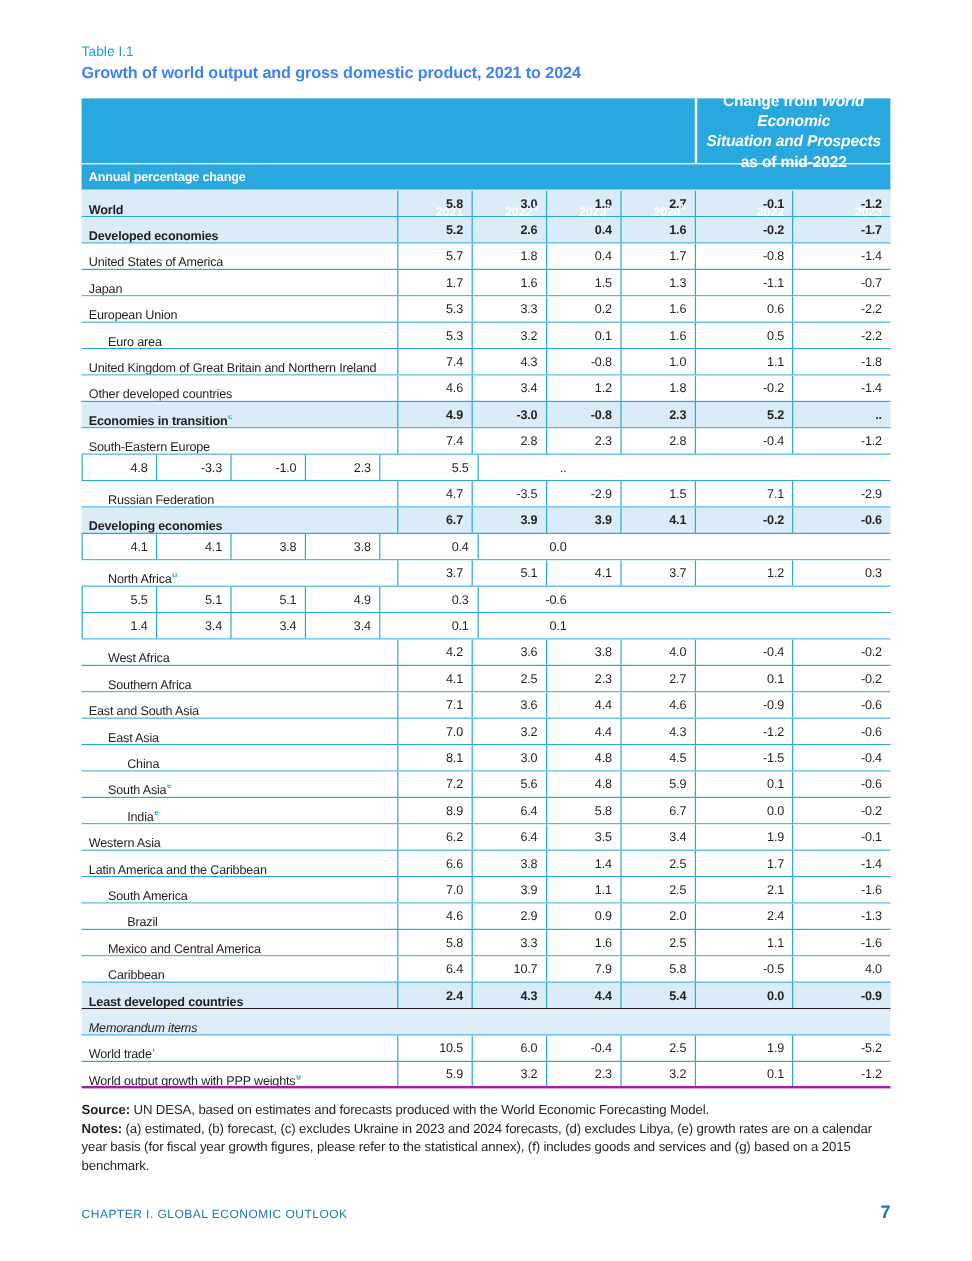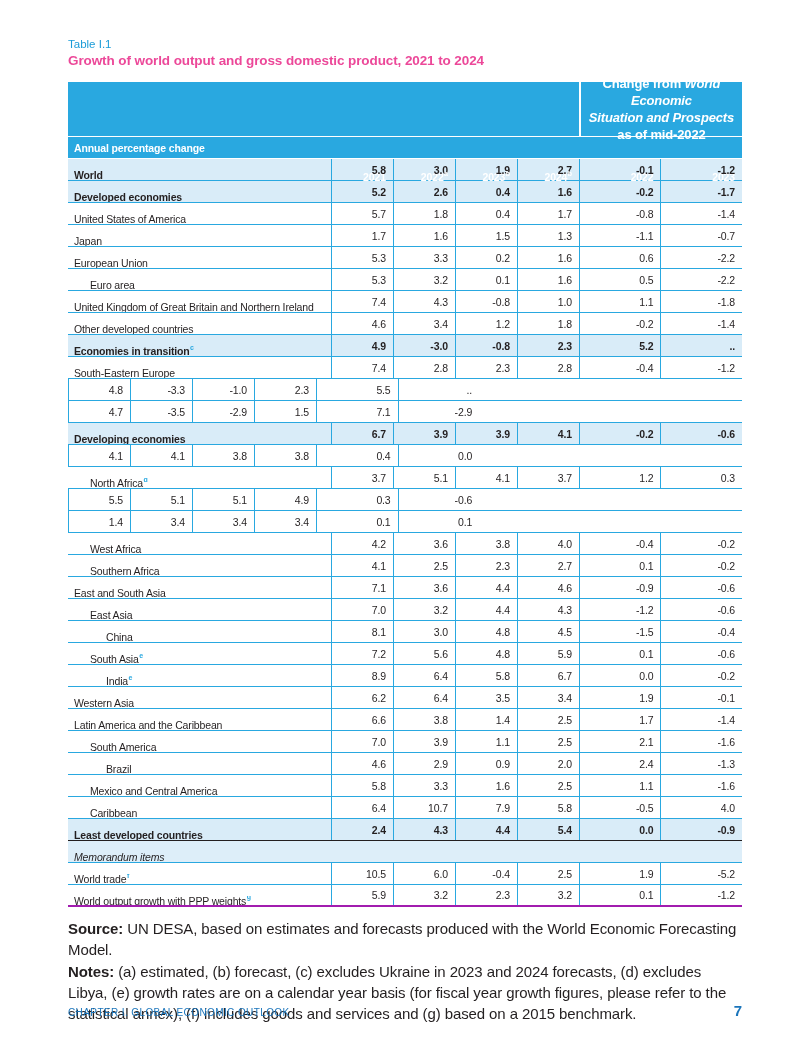--- a/index.html
+++ b/index.html
@@ -14,21 +14,21 @@
     overflow: hidden;
   }
   .content { padding: 38px 68px 0 68px; }
 
   .table-label {
     color: #1B9CD8;
     font-size: 11.5px;
     margin-bottom: 3px;
   }
   .page-title {
-    color: #ec4899;
+    color: #3b82f6;
     font-size: 13.5px;
     font-weight: bold;
     letter-spacing: -0.1px;
     margin-bottom: 14px;
   }
 
   
   .wesp-table { width: 674px; font-size: 10.5px; letter-spacing: -0.15px; }
 
   .head-top { display: flex; background: #29A8E0; height: 54px; }
@@ -89,21 +89,21 @@
   .tb .c-label.ind2 { padding-left: 38px; }
   .tb .c-val {
     display: flex; align-items: center; justify-content: flex-end;
     padding-right: 7px;
     border-left: 1px solid #29A8E0;
   }
   .tb .row.memo { background: #DDEEF9; font-style: italic; }
   .tb .row.memo .c-label { width: 100%; }
 
   
-  .notes { width: 674px; margin-top: 11px; font-size: 15px; line-height: 1.42; letter-spacing: -0.1px; }
+  .notes { width: 674px; margin-top: 11px; font-size: 11px; line-height: 1.42; letter-spacing: -0.1px; }
   .notes p { margin: 0; }
   .notes .nlabel { font-weight: bold; }
 
   
   .page-footer {
     position: absolute;
     left: 68px; right: 68px;
     bottom: 32px;
     display: flex;
     justify-content: space-between;
@@ -234,20 +234,21 @@
           </div>
           <div class="row">
             <div class="c-val c-year">4.8</div>
             <div class="c-val c-year">-3.3</div>
             <div class="c-val c-year">-1.0</div>
             <div class="c-val c-year">2.3</div>
             <div class="c-val c-chg">5.5</div>
             <div class="c-val c-chg">..</div>
           </div>
           <div class="row">
+            <div class="c-label ind1">Russian Federation</div>
             <div class="c-val c-year">4.7</div>
             <div class="c-val c-year">-3.5</div>
             <div class="c-val c-year">-2.9</div>
             <div class="c-val c-year">1.5</div>
             <div class="c-val c-chg">7.1</div>
             <div class="c-val c-chg">-2.9</div>
           </div>
           <div class="row hl">
             <div class="c-label">Developing economies</div>
             <div class="c-val c-year">6.7</div>

